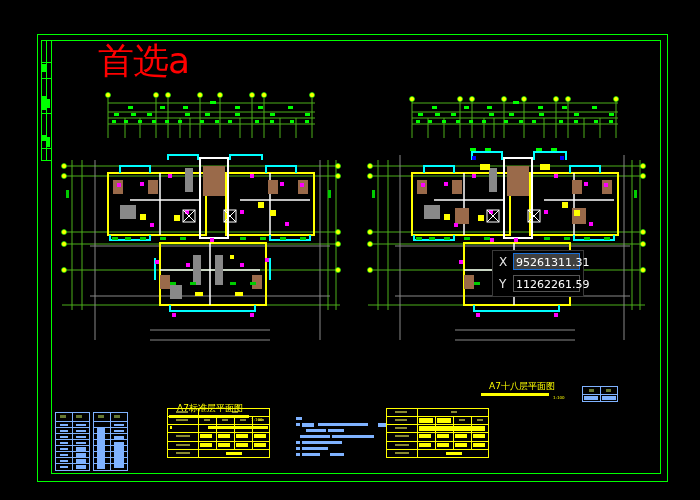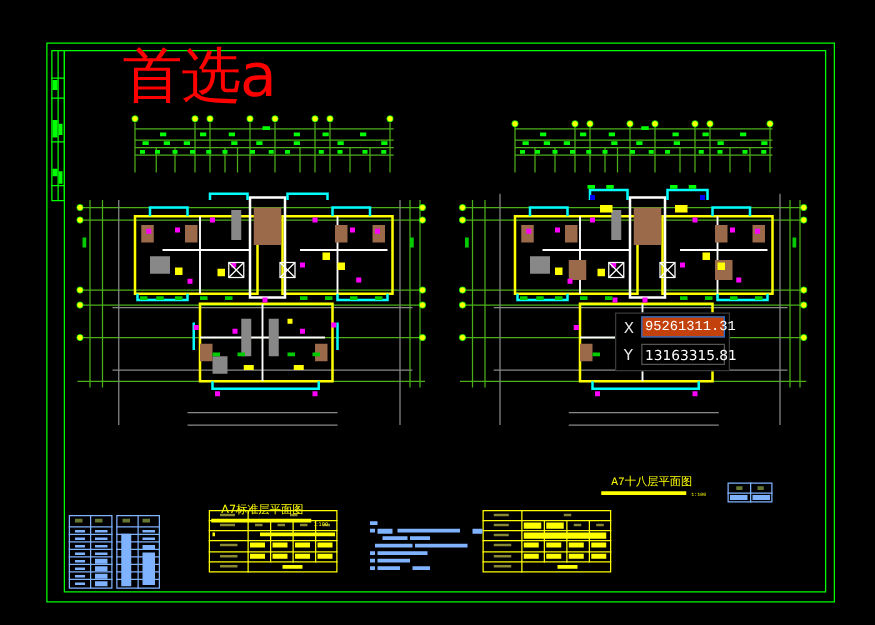--- a/index.html
+++ b/index.html
@@ -1,26 +1,26 @@
 <!DOCTYPE html>
 <html><head>
 <meta charset="utf-8">
 <style>
   html,body{margin:0;padding:0;background:#000;}
   body{width:700px;height:500px;position:relative;overflow:hidden;font-family:"DejaVu Sans",sans-serif;}
   #canvas{position:absolute;left:0;top:0;width:700px;height:500px;}
-  .title-red{position:absolute;left:98px;top:36px;color:#ff0000;font-size:48px;line-height:50px;font-family:"DejaVu Sans",sans-serif;letter-spacing:-1px;}
+  .title-red{position:absolute;left:98px;top:36px;color:#ff0000;font-size:36px;line-height:50px;font-family:"DejaVu Sans",sans-serif;letter-spacing:-1px;}
   .plan-label{position:absolute;color:#ffff00;font-size:9px;line-height:11px;white-space:nowrap;}
   .plan-label .ul{position:absolute;left:-8px;top:12px;height:3px;background:#ffff00;}
   .plan-label .scale{position:absolute;top:11px;font-size:4px;color:#ffff00;}
   .coord{position:absolute;left:492px;top:250px;width:90px;height:45px;background:#000;border:1px solid #3a3a3a;}
   .coord .row{position:absolute;left:0;height:22px;width:90px;}
   .coord .lbl{position:absolute;left:6px;top:4px;color:#e8e8e8;font-size:12px;font-family:"DejaVu Sans",sans-serif;}
   .coord .val{position:absolute;left:20px;top:2px;height:17px;width:67px;border:1px solid #555;color:#fff;font-size:11px;line-height:17px;padding-left:2px;font-family:"DejaVu Sans",sans-serif;box-sizing:border-box;}
-  .coord .val.sel{background:#c2410c;border-color:#1a6fd6;font-family:Liberation Mono, monospace;}
+  .coord .val.sel{background:#404040;border-color:#1a6fd6;}
 </style>
 </head>
 <body>
 
 <svg id="canvas" viewBox="0 0 700 500" xmlns="http://www.w3.org/2000/svg">
 
   <rect x="37.5" y="34.5" width="630" height="447" fill="none" stroke="#00ff00" stroke-width="1"></rect>
   <rect x="51.5" y="40.5" width="609" height="433" fill="none" stroke="#00ff00" stroke-width="1"></rect>
 
   <g stroke="#00ff00" stroke-width="1" fill="none">
@@ -587,28 +587,28 @@
   </g>
 </svg>
 
 <div class="title-red">首选a</div>
 
 <div class="plan-label" style="left:177px;top:403px;">
   <span>A7标准层平面图</span>
   <div class="ul" style="width:80px;"></div>
   <span class="scale" style="left:74px;">1:100</span>
 </div>
-<div class="plan-label" style="left:489px;top:381px;font-family:Liberation Mono, monospace;">
+<div class="plan-label" style="left:489px;top:381px;">
   <span>A7十八层平面图</span>
   <div class="ul" style="width:68px;"></div>
   <span class="scale" style="left:64px;">1:100</span>
 </div>
 
 <div class="coord">
   <div class="row" style="top:0;">
     <span class="lbl">X</span>
     <div class="val sel">95261311.31</div>
   </div>
   <div class="row" style="top:22px;">
     <span class="lbl">Y</span>
-    <div class="val">13163315.81</div>
+    <div class="val">11262261.59</div>
   </div>
 </div>
 
 </body></html>

